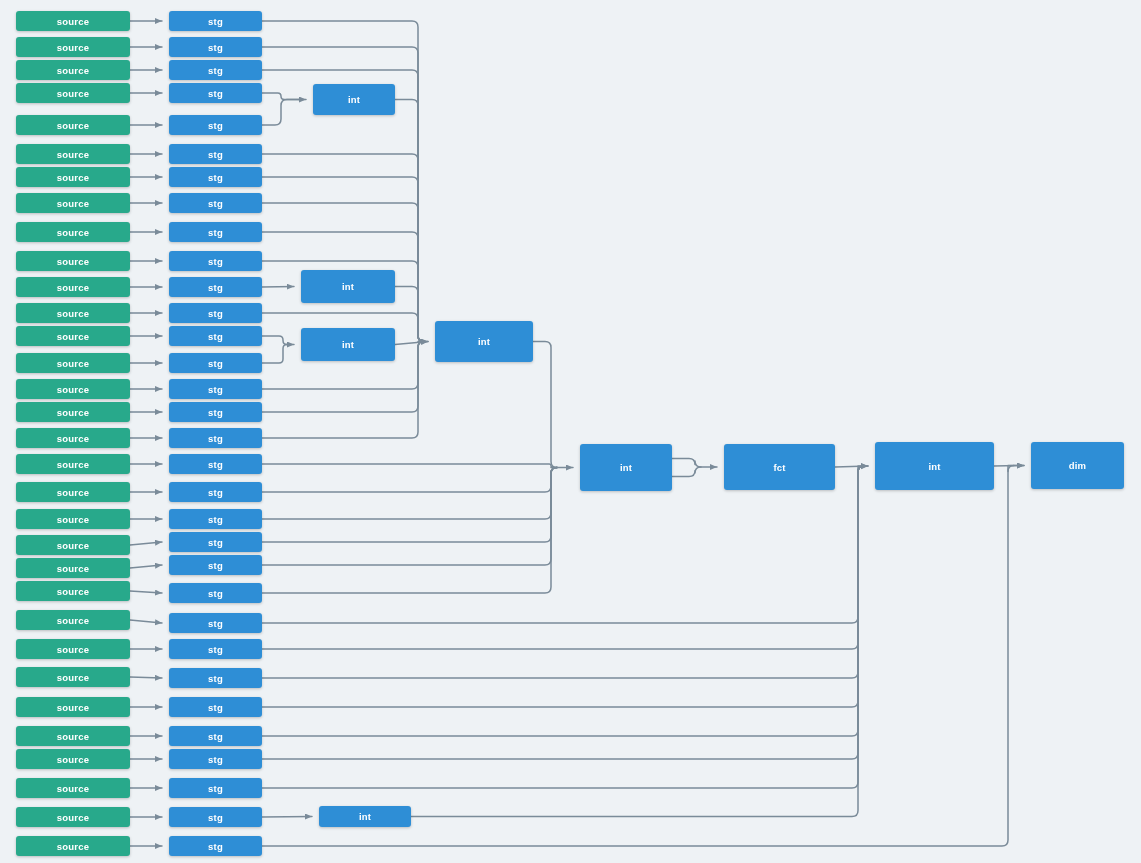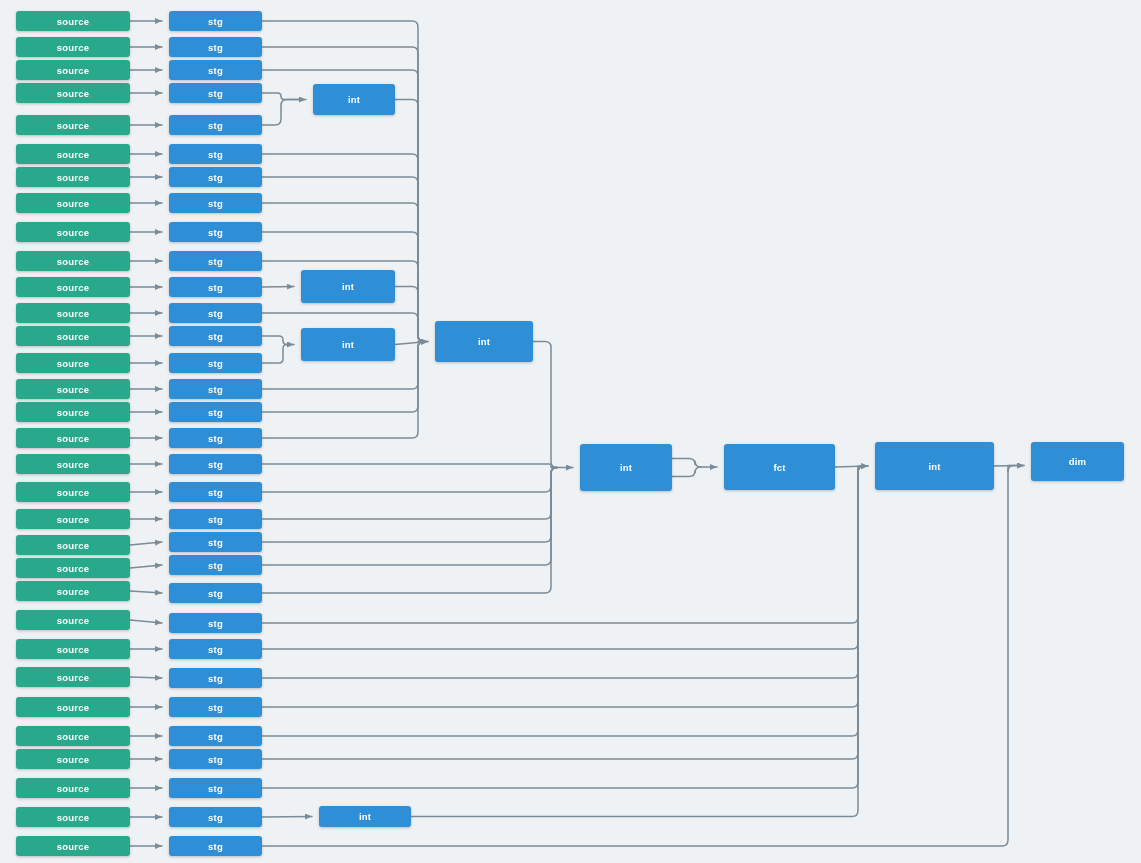--- a/index.html
+++ b/index.html
@@ -325,20 +325,20 @@
       </div>
       <div class="node int" style="left: 580px; top: 444px; width: 92px; height: 47px; background: rgb(46, 142, 214);">
         <span class="node-label">int</span>
       </div>
       <div class="node fct" style="left: 724px; top: 444px; width: 111px; height: 46px; background: rgb(46, 142, 214);">
         <span class="node-label">fct</span>
       </div>
       <div class="node int" style="left: 875px; top: 442px; width: 119px; height: 48px; background: rgb(46, 142, 214);">
         <span class="node-label">int</span>
       </div>
-      <div class="node dim" style="left: 1031px; top: 442px; width: 93px; height: 39px; background: rgb(46, 142, 214);">
+      <div class="node dim" style="left: 1031px; top: 442px; width: 93px; height: 47px; background: rgb(46, 142, 214);">
         <span class="node-label">dim</span>
       </div>
       <div class="node int" style="left: 319px; top: 806px; width: 92px; height: 21px; background: rgb(46, 142, 214);">
         <span class="node-label">int</span>
       </div>
     </div>
 </div>
 
 </body></html>

